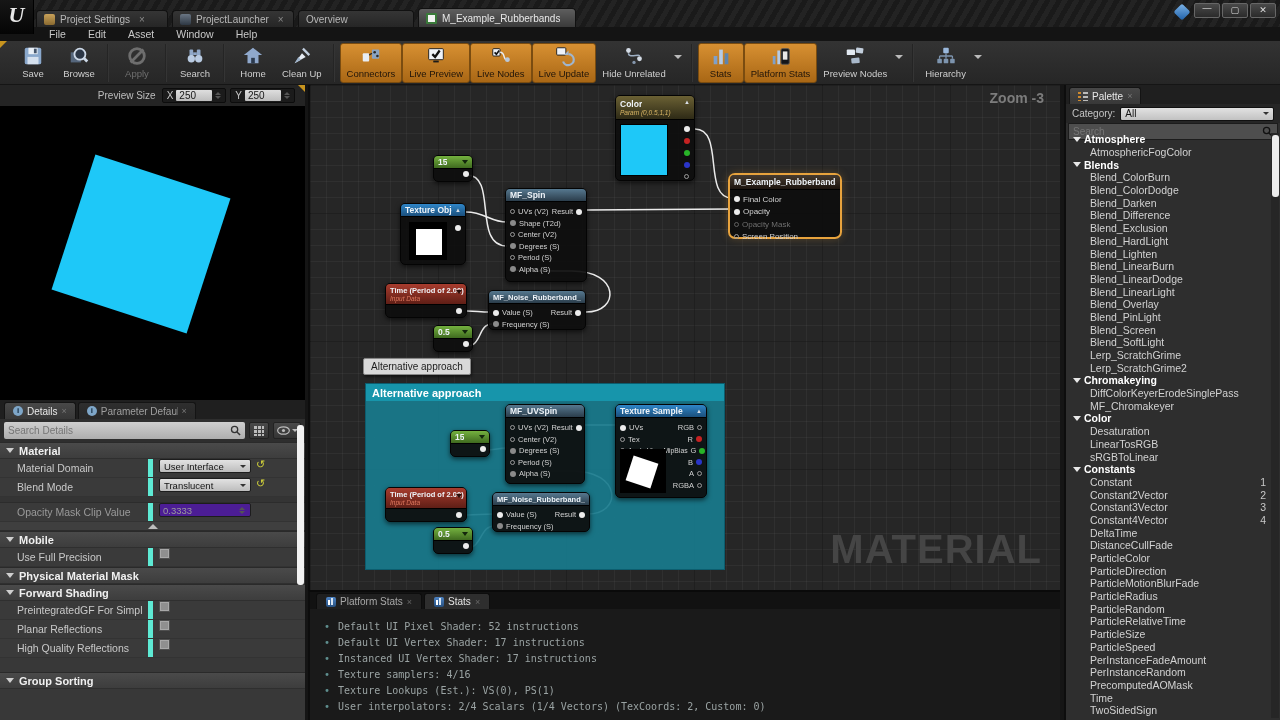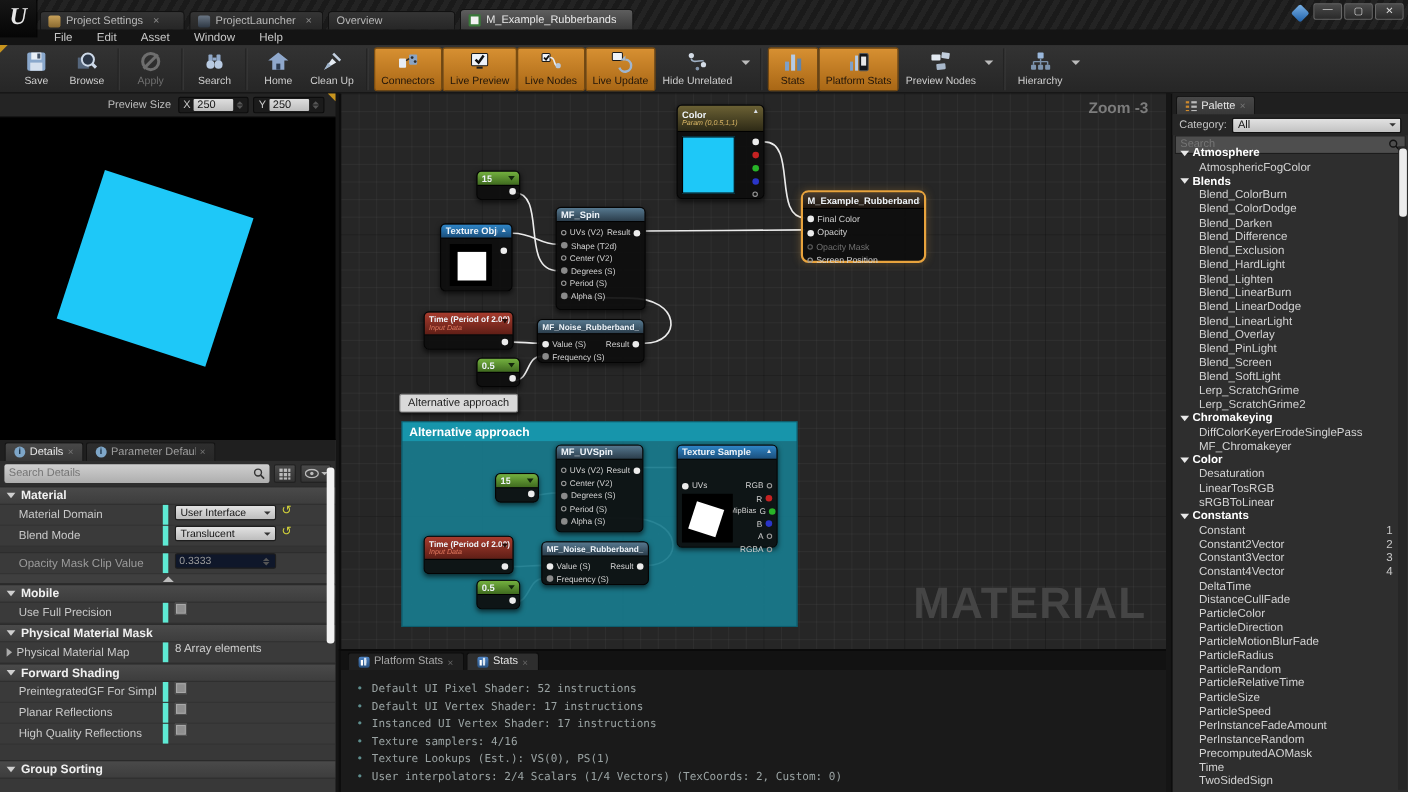--- a/index.html
+++ b/index.html
@@ -91,21 +91,21 @@
   .tri-rt { width:0; height:0; border-top:4px solid transparent; border-bottom:4px solid transparent; border-left:5px solid #aaa; flex:none; }
   .d-row { height:19px; display:flex; align-items:center; background:#3a3a3a; border-bottom:1px solid #333; }
   .d-label { width:148px; padding-left:17px; font-size:10.5px; color:#c9c9c9; white-space:nowrap; overflow:hidden; display:flex; align-items:center; gap:4px; }
   .d-ctrl { flex:1; display:flex; align-items:flex-start; gap:5px; border-left:5px solid #5eead4; padding-left:6px; height:100%; }
   .combo { width:92px; height:14px; background:linear-gradient(#e2e2e2,#bdbdbd); border:1px solid #1d1d1d; border-radius:2px;
     display:flex; align-items:center; font-size:9.5px; color:#141414; padding:0 4px; justify-content:space-between; }
   .combo .caret-dn { border-top-color:#333; }
   .reset { color:#d2d23a; font-size:11px; line-height:10px; }
   .numfield { width:92px; height:14px; background:linear-gradient(#dedede,#bdbdbd); border:1px solid #1d1d1d; border-radius:2px;
     font-size:9.5px; color:#141414; padding:0 3px; display:flex; align-items:center; justify-content:space-between; }
-  .numfield.disabled { background:#0f172a; color:#9b9b9b; }
+  .numfield.disabled { background:#4c1d95; color:#9b9b9b; }
   .checkbox { width:11px; height:11px; background:#8f8f8f; border:1px solid #4f4f4f; box-shadow:inset 0 0 0 1px #a8a8a8; }
   .d-value { font-size:10.5px; color:#cfcfcf; }
   .expander { height:9px; background:#3f3f3f; display:flex; align-items:center; justify-content:center; border-bottom:1px solid #2c2c2c; }
   .expander .tri-up { width:0; height:0; border-left:5px solid transparent; border-right:5px solid transparent; border-bottom:5px solid #bdbdbd; }
   #details-scroll { position:absolute; right:1px; top:25px; width:7px; height:160px; background:#f2f2f2; border-radius:3px; }
 
   
   #graph { position:absolute; left:308px; top:85px; width:752px; height:505px; overflow:hidden;
     background:#262626;
     background-image:
@@ -472,29 +472,20 @@
     <div class="d-label">Use Full Precision</div>
     <div class="d-ctrl">
         <span class="checkbox"></span>
       </div>
   </div>
 
   <div class="d-section">
     <span class="tri-dn"></span>
     <span>Physical Material Mask</span>
   </div>
-  <div class="d-row">
-    <div class="d-label" style="padding-left:6px;">
-      <span class="tri-rt"></span>
-      <span>Physical Material Map</span>
-    </div>
-    <div class="d-ctrl">
-        <span class="d-value">8 Array elements</span>
-      </div>
-  </div>
 
   <div class="d-section">
     <span class="tri-dn"></span>
     <span>Forward Shading</span>
   </div>
   <div class="d-row">
     <div class="d-label">PreintegratedGF For Simpl</div>
     <div class="d-ctrl">
         <span class="checkbox"></span>
       </div>
@@ -719,21 +710,21 @@
           <span>Alpha (S)</span>
         </div>
     </div>
   </div>
 
   <div class="node" style="left:305px; top:319px; width:92px; height:94px;">
     <div class="nhead h-blue">
         <span class="htx">Texture Sample</span>
         <span class="collapse-arrow">▲</span>
       </div>
-    <div style="padding-top:18px;">
+    <div style="padding-top:4px;">
       <div class="prow">
           <span class="pin filled"></span>
           <span>UVs</span>
         <span class="pout">
             <span>RGB</span>
             <span class="pin hollow"></span>
           </span>
         </div>
       <div class="prow">
           <span class="pin hollow"></span>

